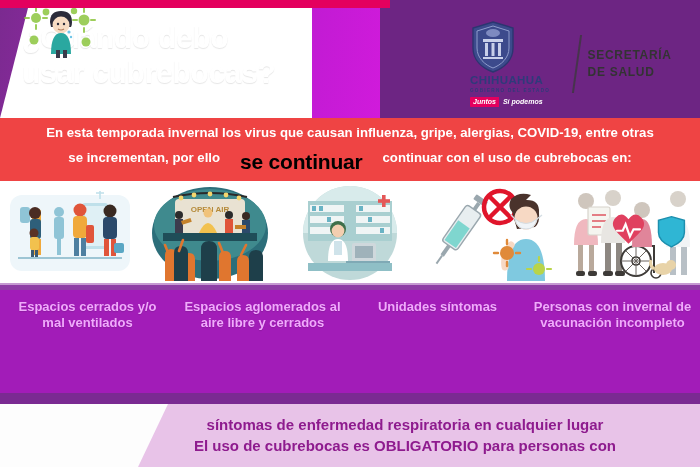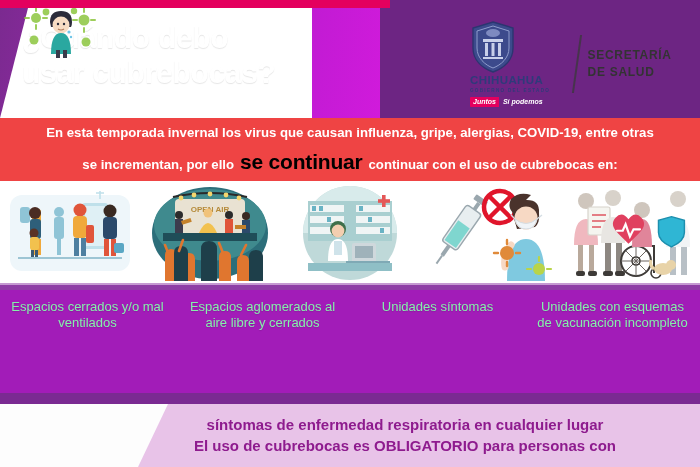--- a/index.html
+++ b/index.html
@@ -36,36 +36,36 @@
   .juntos-bar{display:flex;margin-top:3px;border-radius:1px;overflow:hidden;}
   .juntos{background:#e4005e;color:#fff;font-size:7px;font-style:italic;font-weight:700;padding:1.5px 3px;line-height:1;}
   .sipodemos{background:#6d2583;color:#fff;font-size:7px;font-style:italic;font-weight:700;padding:1.5px 4px;line-height:1;}
   .logo-div{width:1.6px;height:58px;background:#3a3a3a;opacity:.75;transform:skewX(-8deg);}
   .sec{color:#333;font-size:12px;font-weight:600;letter-spacing:.7px;line-height:1.45;}
 
   
   .pinkband{position:absolute;left:0;top:118px;width:700px;height:63px;background:#ef4444;z-index:3;
     display:flex;flex-direction:column;align-items:center;justify-content:center;}
   .pinkband .ln{color:#fff;font-size:13.2px;font-weight:600;line-height:1.25;white-space:nowrap;}
-  .pinkband .ln2{margin-top:8px;display:flex;align-items:flex-end;gap:6px;white-space:nowrap;}
+  .pinkband .ln2{margin-top:8px;display:flex;align-items:flex-start;gap:20px;white-space:nowrap;}
   .pinkband .big{font-size:21px;font-weight:800;letter-spacing:-.2px;}
 
   
   .imgstrip{position:absolute;left:0;top:181px;width:700px;height:104px;background:#fff;z-index:2;
     display:flex;}
   .cell{flex:1;position:relative;display:flex;align-items:center;justify-content:center;}
   .cell svg{display:block;}
 
   
   .divider{position:absolute;left:0;top:285px;width:700px;height:5px;background:#8e3fa6;z-index:4;}
   .divider2{position:absolute;left:0;top:283px;width:700px;height:2px;background:#c59ad2;z-index:4;}
 
   
   .capband{position:absolute;left:0;top:290px;width:700px;height:103px;background:#a21cb8;z-index:3;display:flex;}
-  .cap{flex:1;padding:9px 7px 0;text-align:center;color:#86efac;font-size:13px;font-weight:400;line-height:1.26;
+  .cap{flex:1;padding:9px 7px 0;text-align:center;color:#f0abfc;font-size:13px;font-weight:700;line-height:1.26;
     text-shadow:0 1px 1px rgba(0,0,0,.12);}
   .cap.small{font-size:11.6px;}
 
   
   .botstrip{position:absolute;left:0;top:393px;width:700px;height:11px;background:#7a2a92;z-index:4;}
   .botbanner{position:absolute;left:0;top:404px;width:700px;height:63px;background:#e8c3e8;z-index:3;}
   .botbanner-white{position:absolute;left:0;top:0;width:168px;height:63px;background:#fdfdfd;
     clip-path:polygon(0 0,168px 0,138px 63px,0 63px);}
   .bot-icon{position:absolute;left:22px;top:6px;width:78px;height:52px;z-index:5;}
   .bot-text{position:absolute;left:120px;top:404px;width:570px;height:63px;z-index:5;
@@ -379,21 +379,21 @@
     </div>
   </div>
 
   <div class="divider2"></div>
   <div class="divider"></div>
 
   <div class="capband">
     <div class="cap">Espacios cerrados y/o mal ventilados</div>
     <div class="cap">Espacios aglomerados al aire libre y cerrados</div>
     <div class="cap">Unidades síntomas</div>
-    <div class="cap">Unidades con esquemas de vacunación incompleto</div>
+    <div class="cap">Personas con invernal de vacunación incompleto</div>
   </div>
 
   <div class="botstrip"></div>
   <div class="botbanner">
     <div class="botbanner-white"></div>
   </div>
 
   <svg class="bot-icon" viewBox="0 0 78 52">
     <g fill="#8cc63f" opacity=".85">
       <circle cx="14" cy="12" r="5"></circle>

